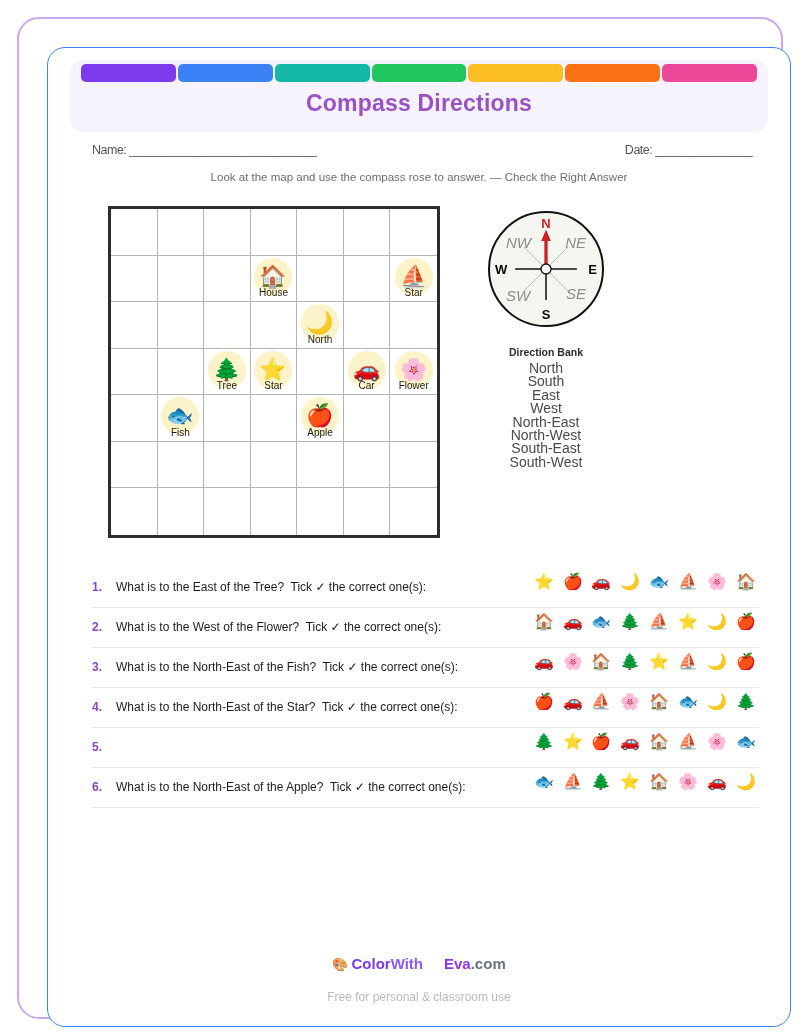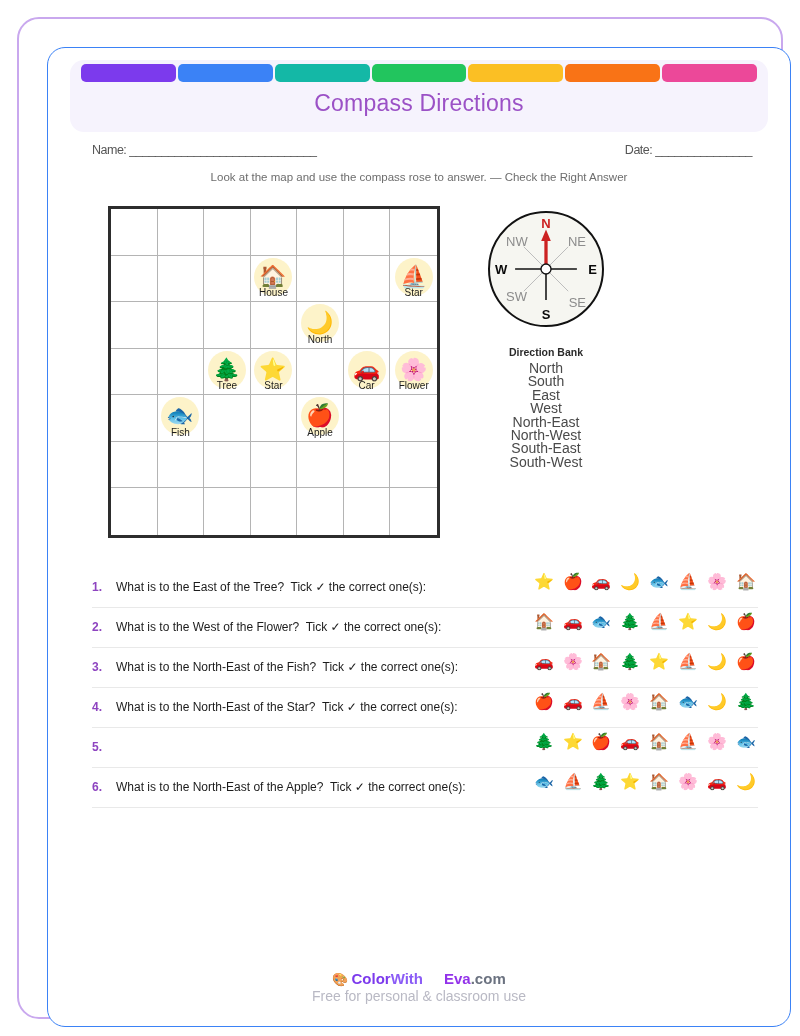--- a/index.html
+++ b/index.html
@@ -49,21 +49,21 @@
     flex: 1 1 0;
     border-radius: 5px;
     display: block;
   }
   .worksheet-title {
     position: absolute;
     left: 22px; top: 42px;
     width: 698px;
     text-align: center;
     font-size: 23px;
-    font-weight: normal;
+    font-weight: bold;
     color: #9b51c6;
     letter-spacing: 0.2px;
   }
 
   
   .namedate {
     position: absolute;
     left: 44px; top: 95px;
     width: 660px;
     height: 20px;
@@ -144,29 +144,30 @@
     color: #0a0a0a;
     font-weight: bold;
     line-height: 1;
   }
   .c-n { left: 50%; top: 4px; transform: translateX(-50%); color: #cc2222; }
   .c-s { left: 50%; bottom: 4px; transform: translateX(-50%); }
   .c-w { left: 5px; top: 50%; transform: translateY(-50%); }
   .c-e { right: 5px; top: 50%; transform: translateY(-50%); }
   .c-diag {
     position: absolute;
-    font-size: 13px;
+    font-size: 15px;
     font-weight: normal;
     color: #8c8c8c;
     line-height: 1;
+    font-style: italic;
   }
   .c-nw { left: 16px; top: 22px; }
   .c-ne { right: 16px; top: 22px; }
   .c-sw { left: 16px; bottom: 22px; }
-  .c-se { right: 16px; bottom: 16px; }
+  .c-se { right: 16px; bottom: 24px; }
 
   .compass svg { position: absolute; inset: 0; }
 
   
   .dir-bank {
     position: absolute;
     left: 415px; top: 298px;
     width: 166px;
     text-align: center;
   }
@@ -236,23 +237,23 @@
     font-weight: bold;
     line-height: 1.1;
     white-space: nowrap;
   }
   .fb-icon { font-size: 13px; margin-right: 3px; }
   .fb-color { color: #7c3aed; }
   .fb-with  { color: #8b5cf6; }
   .fb-eva   { color: #9333ea; margin-left: 21px; }
   .fb-com   { color: #6b7280; }
   .footer-sub {
-    font-size: 14px;
+    font-size: 12px;
     color: #b9b9c4;
-    margin-top: 1px;
+    margin-top: 18px;
   }
 </style>
 </head>
 <body>
 
 <div class="page-outer">
   <div class="page-inner">
 
     <div class="header-panel"></div>
     <div class="color-strip">

